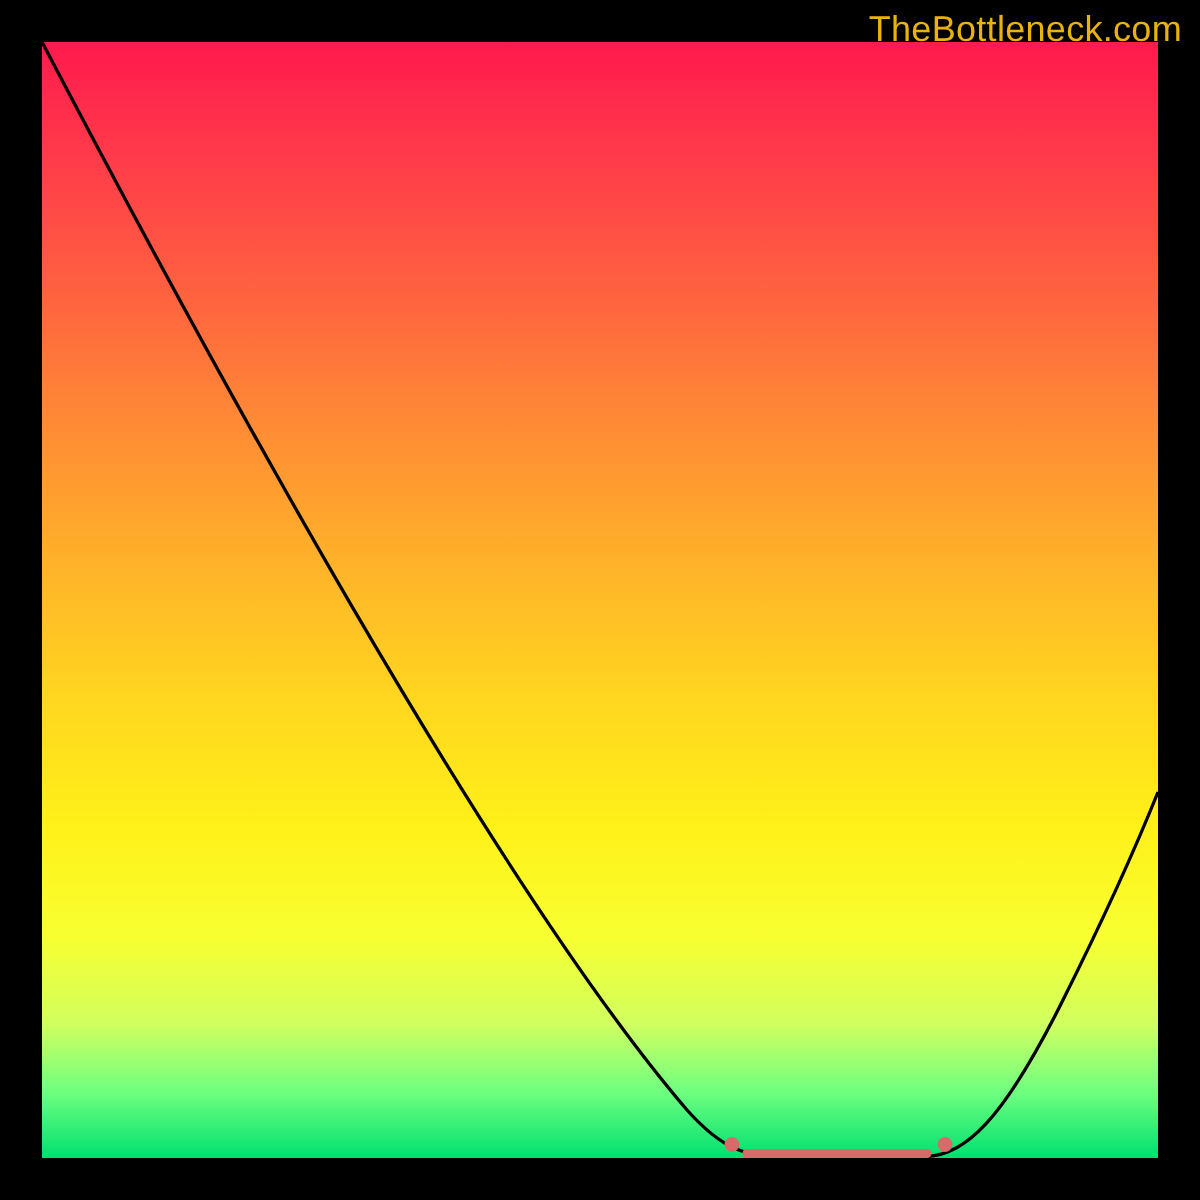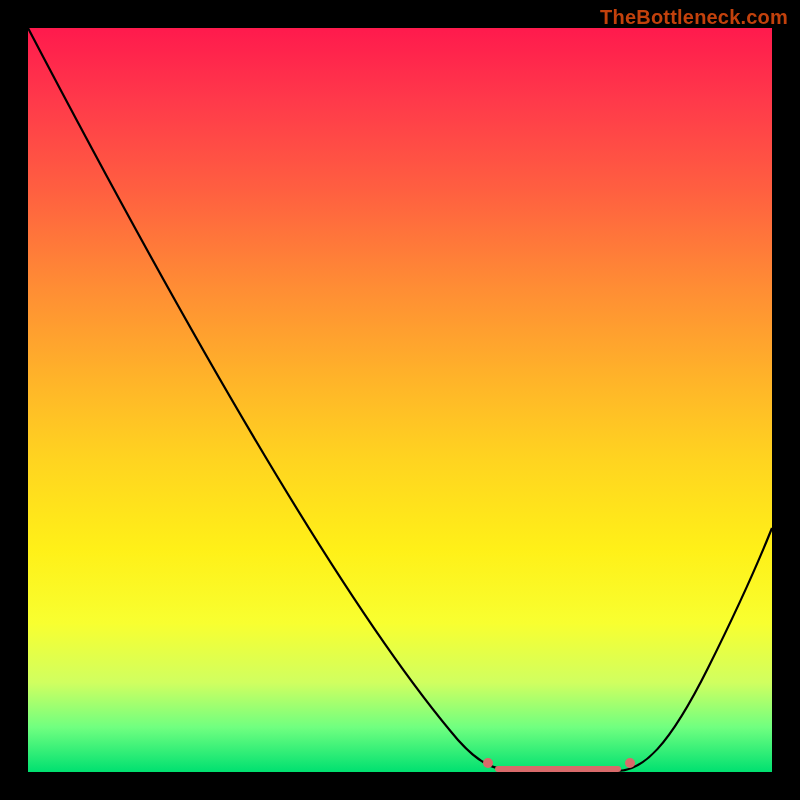--- a/index.html
+++ b/index.html
@@ -1,17 +1,17 @@
 <!DOCTYPE html>
 <html><head>
 <meta charset="utf-8">
 <style>
   * { margin: 0; padding: 0; box-sizing: border-box; }
   body { width: 800px; height: 800px; background: #000; position: relative; font-family: Arial, sans-serif; }
-  .watermark { position: absolute; top: 6px; right: 12px; color: #c2410c; font-size: 20px; font-weight: 700; letter-spacing: 0.2px; }
+  .watermark { position: absolute; top: 6px; right: 12px; color: #eab308; font-size: 24px; font-weight: 400; letter-spacing: 0.2px; }
   .plot-area { position: absolute; left: 28px; top: 28px; width: 744px; height: 744px; background: linear-gradient(to bottom,
       #ff1a4d 0%,
       #ff3a4a 10%,
       #ff6040 22%,
       #ff8a35 34%,
       #ffb02a 46%,
       #ffd420 58%,
       #fff018 70%,
       #f8ff30 80%,
       #d0ff60 88%,

